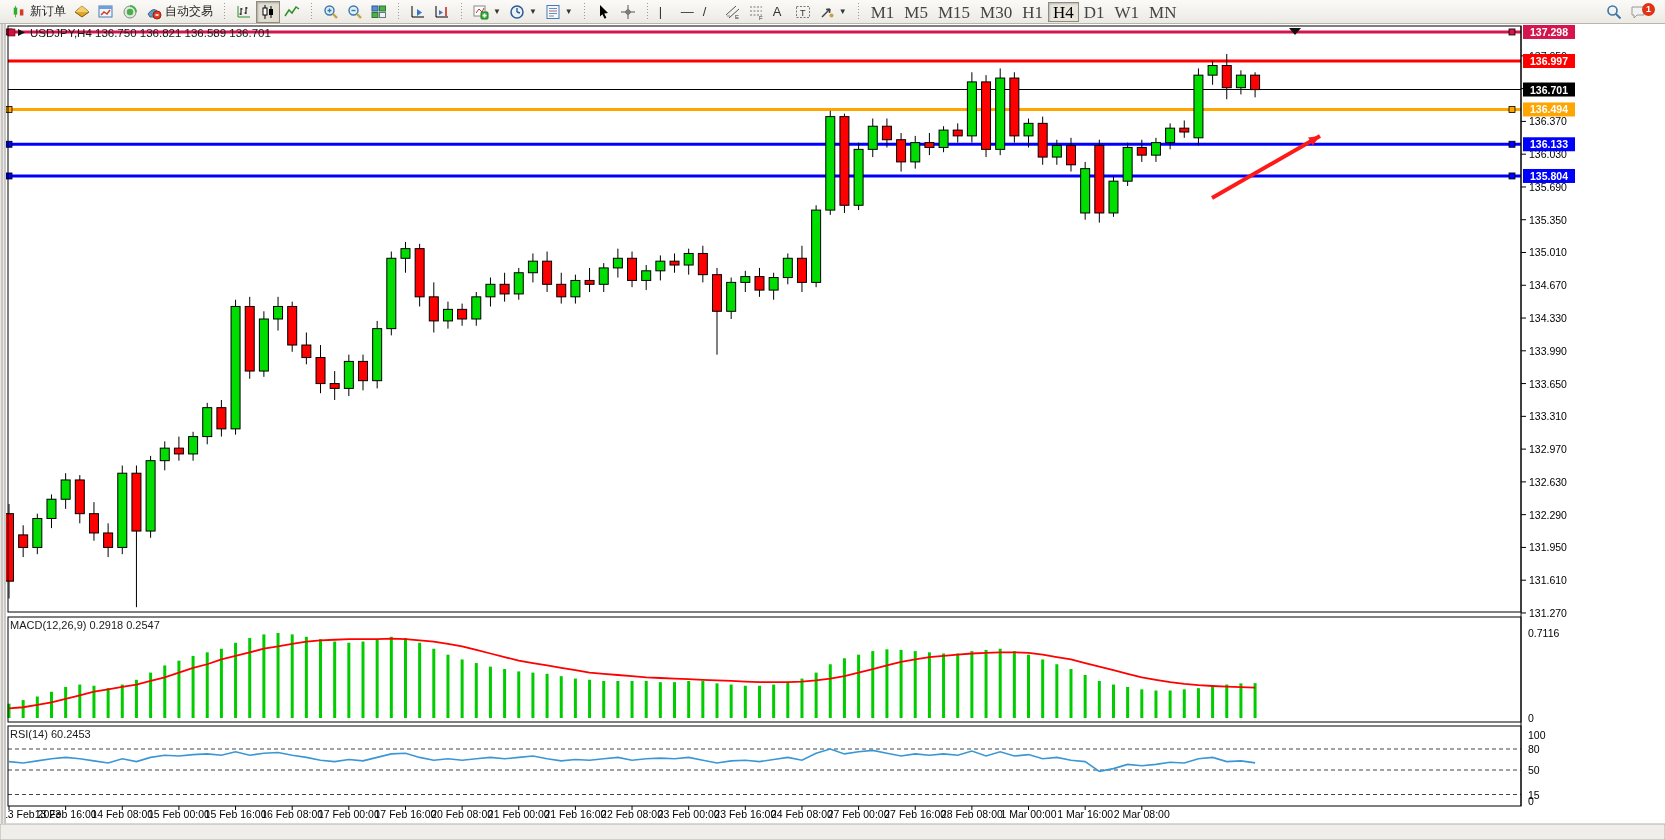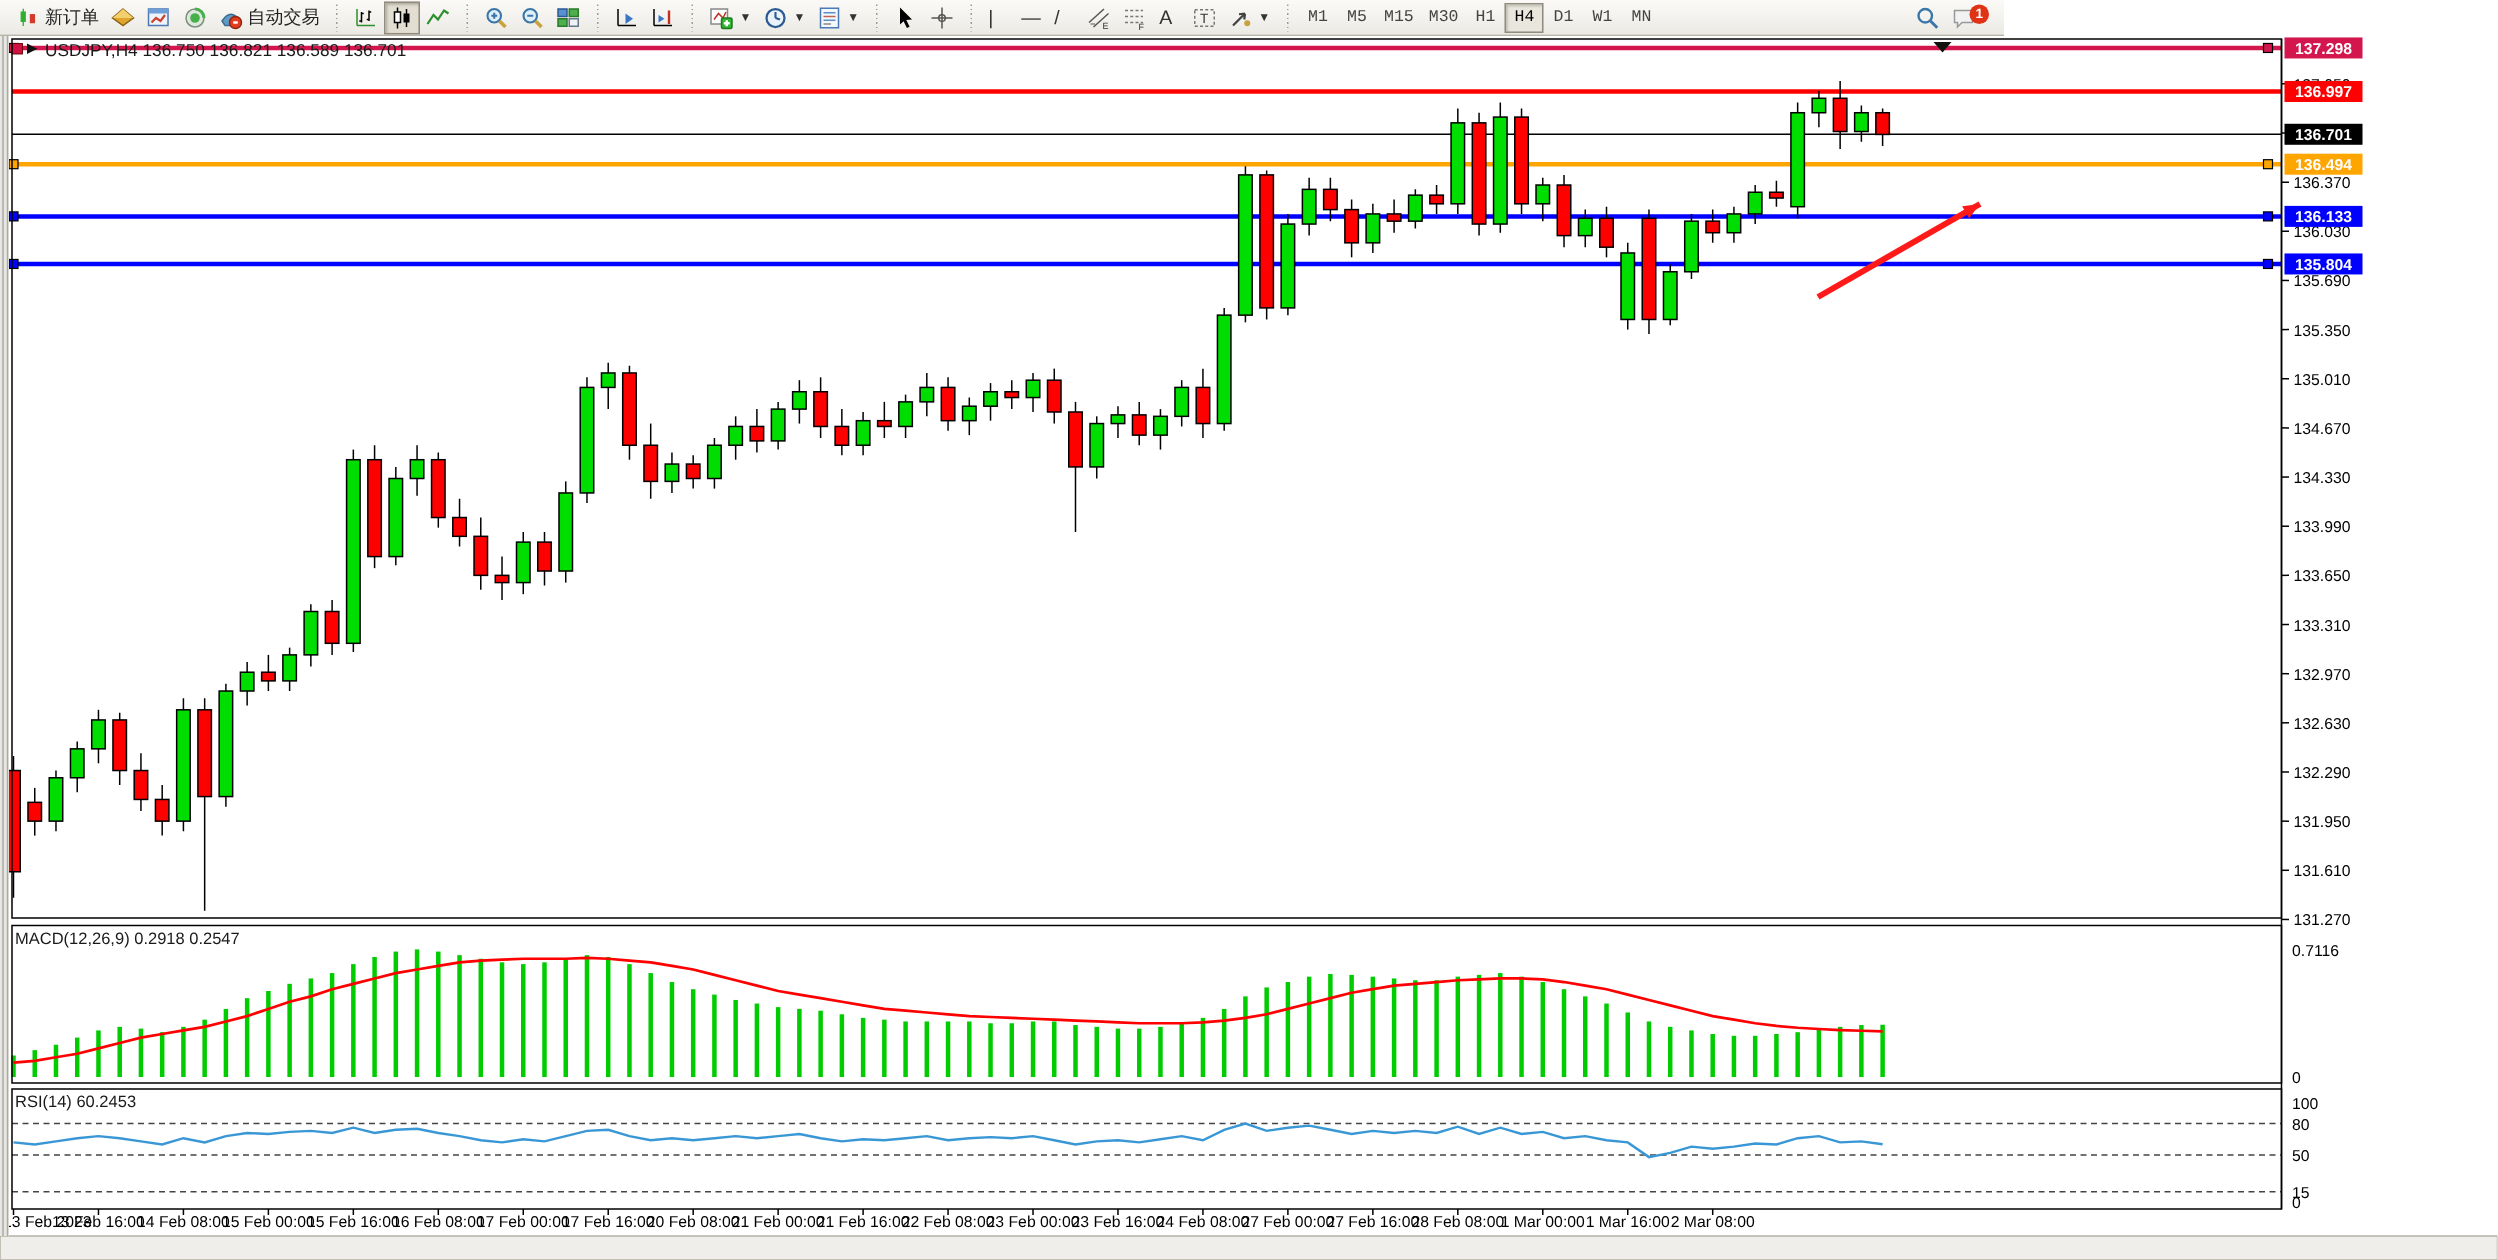--- a/index.html
+++ b/index.html
@@ -1,34 +1,34 @@
 <!DOCTYPE html>
 <html><head>
 <meta charset="utf-8">
 <style>
   * { margin:0; padding:0; box-sizing:border-box; }
   html,body { width:1665px; height:840px; overflow:hidden; background:#fff;
     font-family:"Liberation Sans","DejaVu Sans",sans-serif; }
   
-  .toolbar { position:absolute; left:0; top:0; width:1336px; height:24px;
+  .toolbar { position:absolute; left:0; top:0; width:1665px; height:24px;
     background:linear-gradient(#fbfaf8,#eceae4); border-bottom:1px solid #b9b5a9;
     display:flex; align-items:center; padding:0 4px; z-index:5; }
   .tb-group { display:flex; align-items:center; height:24px; padding:0 3px; }
   .tb-sep { width:5px; height:18px; margin:0 2px;
     background-image:repeating-linear-gradient(#9f9c92 0 1px, transparent 1px 3px);
     background-size:1px 100%; background-repeat:no-repeat; background-position:2px 0; }
   .tb-btn { display:flex; align-items:center; gap:3px; height:22px; min-width:22px;
     padding:0 3px; border:1px solid transparent; background:transparent; font-size:12px;
     color:#222; cursor:default; font-family:inherit; }
   .tb-btn.pressed { border:1px solid #8f8b7e; background:#e2ded2; box-shadow:inset 1px 1px 2px rgba(0,0,0,.25); }
   .tb-btn .caret { font-size:8px; color:#333; margin-left:1px; }
   .ico { width:16px; height:16px; display:inline-flex; align-items:center; justify-content:center; }
   .ico svg { display:block; }
-  .tf-btn { height:20px; min-width:26px; padding:0 4px; font-size:11px; color:#444;
-    border:1px solid transparent; background:transparent; font-family:Liberation Mono, monospace; }
+  .tf-btn { height:20px; min-width:26px; padding:0 4px; font-size:17px; color:#444;
+    border:1px solid transparent; background:transparent; font-family:Liberation Serif, serif; }
   .tf-btn.active { border:1px solid #8f8b7e; background:#e9e6dd; box-shadow:inset 1px 1px 2px rgba(0,0,0,.2); color:#000; }
   .tb-spacer { flex:1; }
   .chat-badge { position:absolute; top:1px; right:-6px; background:#e03214; color:#fff;
     border-radius:8px; min-width:13px; height:13px; font-size:9px; line-height:13px;
     text-align:center; padding:0 2px; font-weight:bold; }
   .glyph { font-size:13px; color:#333; }
   
   #chart-wrap { position:absolute; left:0; top:24px; width:1665px; height:742px; background:#fff; }
   #cv { position:absolute; left:0; top:0; }
   text { font-family:"Liberation Sans","DejaVu Sans",sans-serif; }

